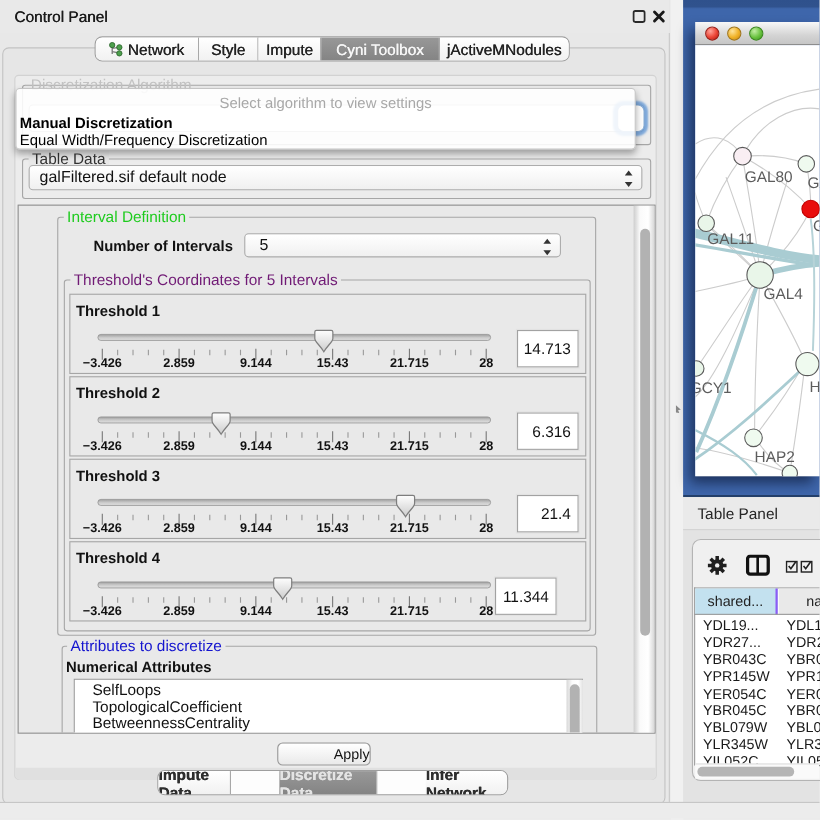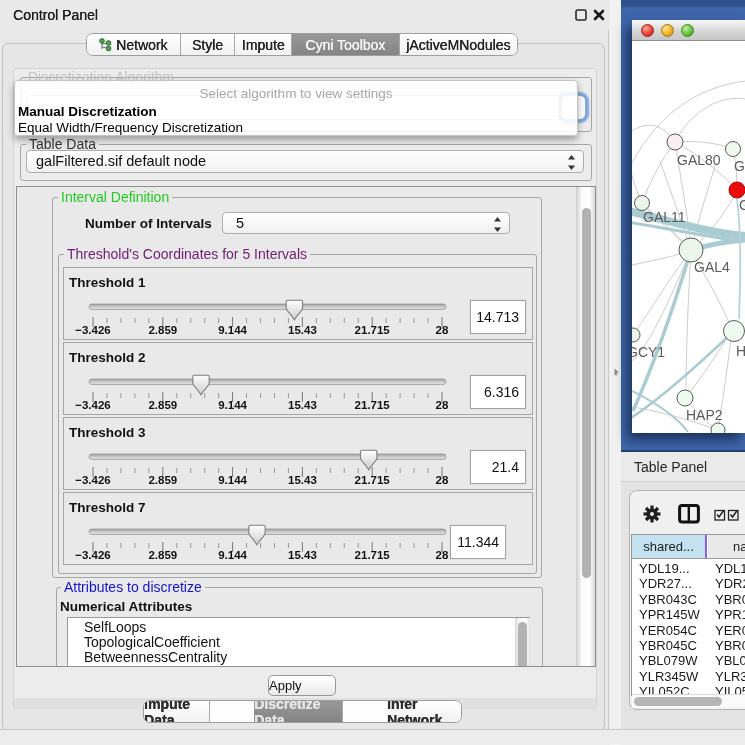--- a/index.html
+++ b/index.html
@@ -30,23 +30,23 @@
 .combo { position:absolute; background:linear-gradient(#ffffff,#f0f0f0);
   border:1px solid #adadad; border-radius:4px; font-size:14.5px; color:#111;
   line-height:21px; padding-left:9px; }
 .combo svg { position:absolute; right:7px; top:3px; }
 
 .vbox { position:absolute; width:56px; height:34px; background:#ffffff;
   border:1px solid #a2a2a2; box-shadow:0 0 0 1px #e2e2e2; font-size:14px; color:#111;
   text-align:right; line-height:32px; padding-right:6px; }
 .blbl { position:absolute; font-size:13.5px; font-weight:bold; color:#111; }
 
-#apply { position:absolute; left:268px; top:675px; width:68px; height:21px;
+#apply { position:absolute; left:252px; top:675px; width:85px; height:21px;
   background:linear-gradient(#ffffff,#e9e9e9); border:1px solid #989898; border-radius:5px;
-  font-size:13px; color:#111; text-align:left; line-height:19px; }
+  font-size:13px; color:#111; text-align:right; line-height:19px; }
 
 #popup { position:absolute; left:14px; top:80px; width:564px; height:56px;
   background:rgba(255,255,255,0.88); border:1px solid #c4c4c4; border-radius:4px;
   box-shadow:0 4px 7px rgba(0,0,0,0.33); z-index:40; }
 
 #gapstrip { position:absolute; left:610px; top:0; width:11px; height:745px; background:#f1f1f1; }
 #mdi { position:absolute; left:621px; top:0; width:124px; height:452px;
   background:linear-gradient(180deg,#2f518c 0px,#30528d 6px,#3e66ab 8px,#3f67ac 100%);
   border-bottom:2px solid #24406b; }
 #netwin { position:absolute; left:11px; top:7px; width:113px; height:413px;
@@ -129,21 +129,21 @@
       <div class="group" style="left:58px; top:254px; width:479px; height:320px;"></div>
       <div class="gtitle" style="left:64px; top:247px; color:#701a75; background:#e9e9e9;">Threshold's Coordinates for 5 Intervals</div>
 
       <div class="group" style="left:63px; top:267px; width:470px; height:73px; border-radius:0;"></div>
       <div class="group" style="left:63px; top:342px; width:470px; height:73px; border-radius:0;"></div>
       <div class="group" style="left:63px; top:417px; width:470px; height:73px; border-radius:0;"></div>
       <div class="group" style="left:63px; top:492px; width:470px; height:73px; border-radius:0;"></div>
       <div class="blbl" style="left:69px; top:275px;">Threshold 1</div>
       <div class="blbl" style="left:69px; top:350px;">Threshold 2</div>
       <div class="blbl" style="left:69px; top:425px;">Threshold 3</div>
-      <div class="blbl" style="left:69px; top:500px;">Threshold 7</div>
+      <div class="blbl" style="left:69px; top:500px;">Threshold 4</div>
       <div class="vbox" style="left:470px; top:300px;">14.713</div>
       <div class="vbox" style="left:470px; top:375px;">6.316</div>
       <div class="vbox" style="left:470px; top:450px;">21.4</div>
       <div class="vbox" style="left:450px; top:525px;">11.344</div>
 
       <svg class="abs" style="left:0; top:0;" width="745" height="745" viewBox="0 0 745 745">
         <defs>
           <linearGradient id="gtrack" x1="0" y1="0" x2="0" y2="1">
             <stop offset="0" stop-color="#9e9e9e"></stop>
               <stop offset="0.5" stop-color="#c9c9c9"></stop>

